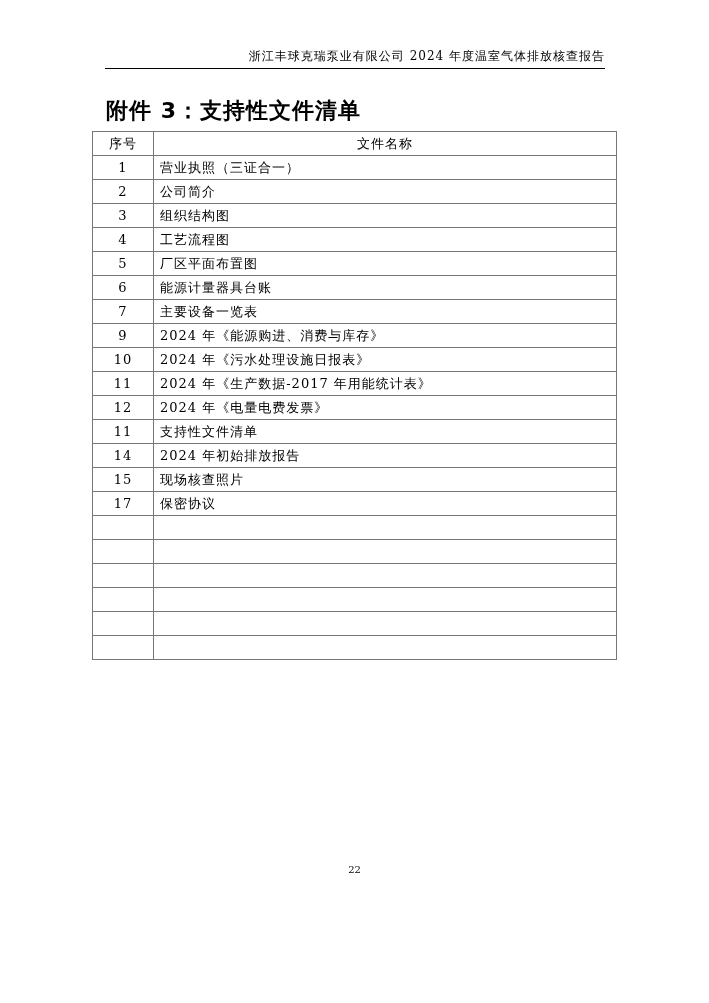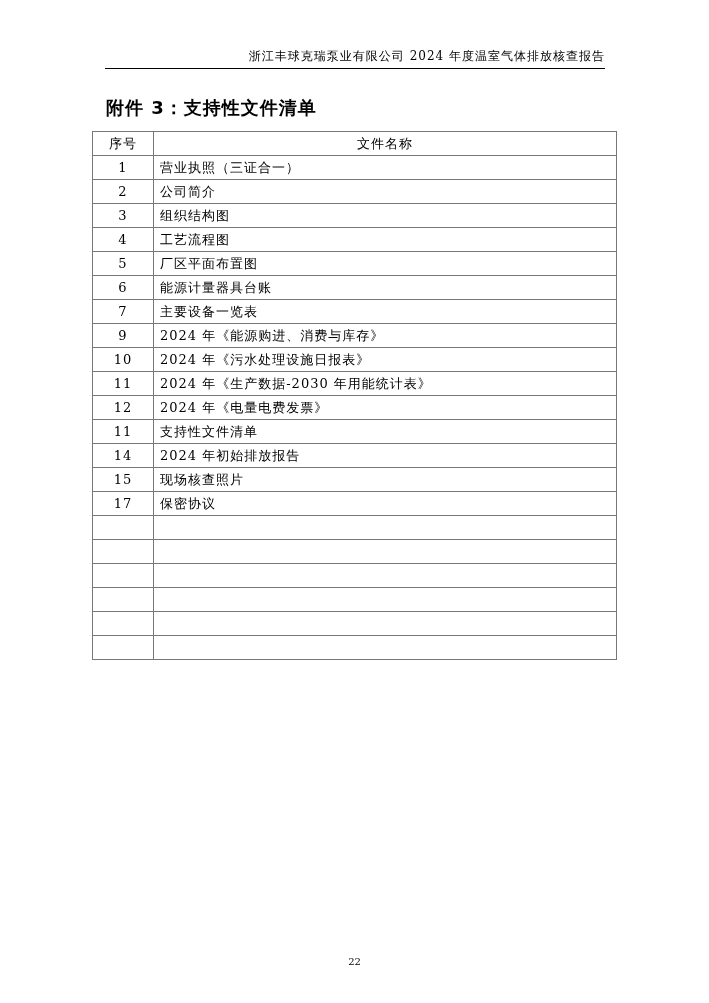--- a/index.html
+++ b/index.html
@@ -1,26 +1,26 @@
 <!DOCTYPE html>
 <html><head>
 <meta charset="utf-8">
 <style>
   html,body{margin:0;padding:0;background:#fff;}
   body{width:709px;height:1003px;position:relative;overflow:hidden;font-family:"DejaVu Serif","Liberation Serif",serif;color:#000;}
   .header{position:absolute;left:105px;top:48px;width:500px;text-align:right;font-size:12px;letter-spacing:1px;}
   .header-rule{position:absolute;left:105px;top:68px;width:500px;height:1px;background:#000;}
-  .title{position:absolute;left:106px;top:96px;font-size:18px;font-weight:bold;font-family:"DejaVu Sans","Liberation Sans",sans-serif;letter-spacing:1px;text-align:right;}
+  .title{position:absolute;left:106px;top:96px;font-size:22px;font-weight:bold;font-family:"DejaVu Sans","Liberation Sans",sans-serif;letter-spacing:1px;text-align:right;}
   table{position:absolute;left:92px;top:131px;width:525px;border-collapse:collapse;table-layout:fixed;}
   td,th{border:1px solid #777;height:23px;padding:0;font-size:13px;font-weight:normal;letter-spacing:1px;}
   th{text-align:center;font-family:Liberation Serif, serif;}
   .c1{width:60px;text-align:center;}
   .c2{text-align:left;padding-left:6px;}
   th.c2{text-align:center;padding-left:0;}
-  .pageno{position:absolute;left:0;width:709px;top:956px;text-align:center;font-size:10px;}
+  .pageno{position:absolute;left:0;width:709px;top:864px;text-align:center;font-size:10px;}
 </style>
 </head>
 <body>
 
 <div class="header">浙江丰球克瑞泵业有限公司 2024 年度温室气体排放核查报告</div>
 <div class="header-rule"></div>
 <div class="title">附件 3：支持性文件清单</div>
 
 <table>
   <thead>
@@ -61,21 +61,21 @@
       <tr>
         <td class="c1">9</td>
         <td class="c2">2024 年《能源购进、消费与库存》</td>
       </tr>
       <tr>
         <td class="c1">10</td>
         <td class="c2">2024 年《污水处理设施日报表》</td>
       </tr>
       <tr>
         <td class="c1">11</td>
-        <td class="c2">2024 年《生产数据-2030 年用能统计表》</td>
+        <td class="c2">2024 年《生产数据-2017 年用能统计表》</td>
       </tr>
       <tr>
         <td class="c1">12</td>
         <td class="c2">2024 年《电量电费发票》</td>
       </tr>
       <tr>
         <td class="c1">11</td>
         <td class="c2">支持性文件清单</td>
       </tr>
       <tr>

